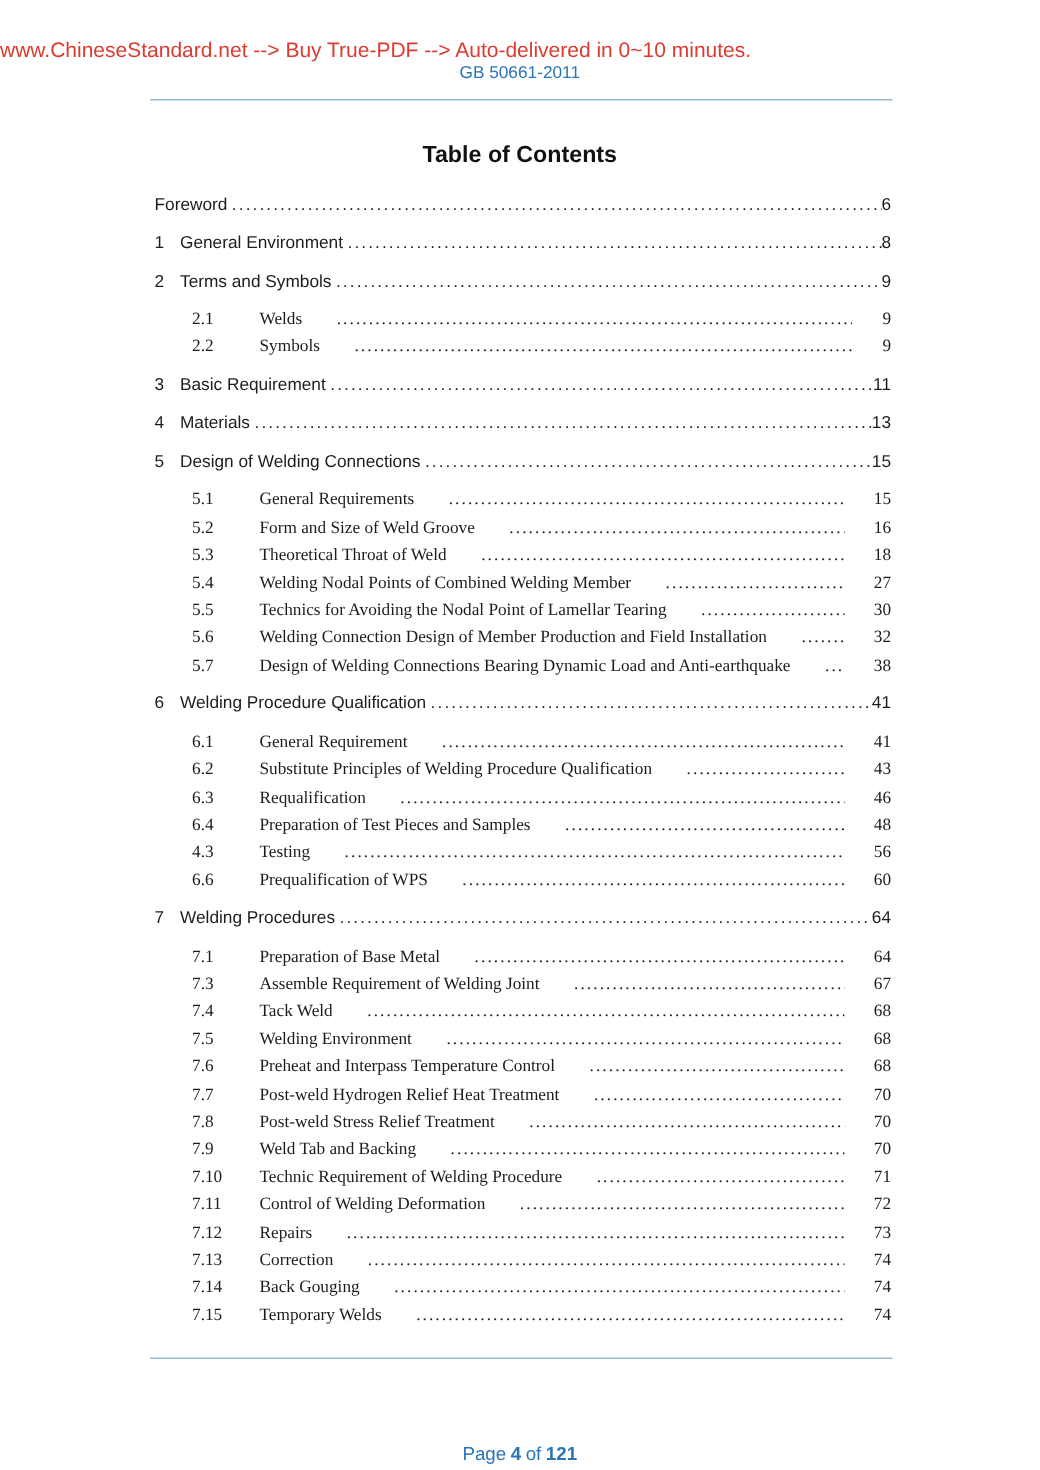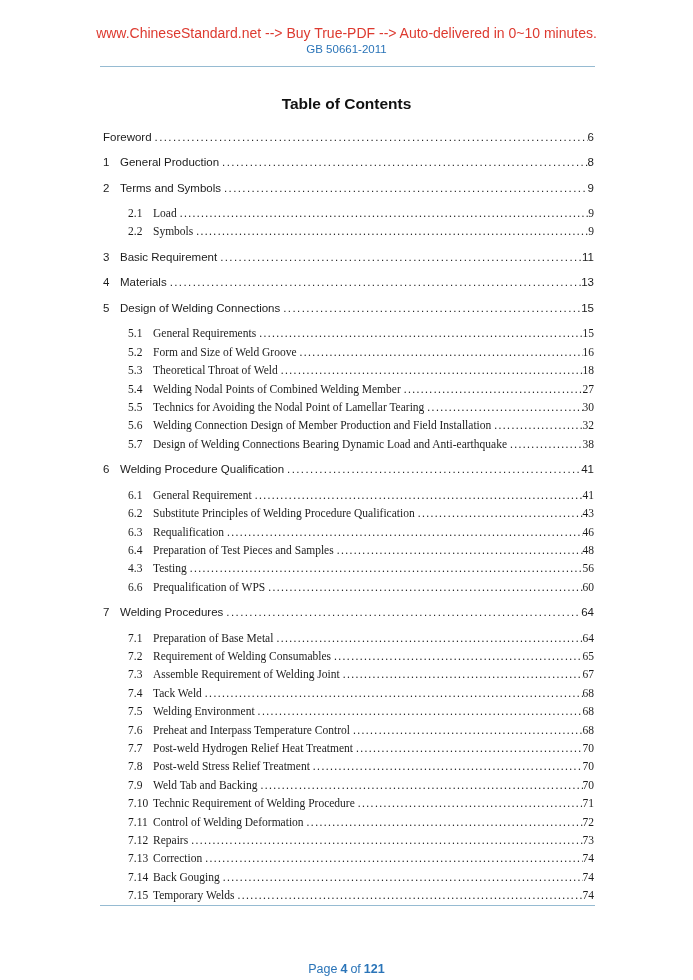--- a/index.html
+++ b/index.html
@@ -14,21 +14,21 @@
   body{
     font-family:"Liberation Sans","DejaVu Sans",sans-serif;
     color:var(--text-black);
     position:relative;
     overflow:hidden;
   }
   .page{position:absolute;inset:0;background:var(--page-bg);}
   
   .promo{
     position:absolute;top:25px;left:0;right:0;
-    text-align:center;
+    text-align:left;
     font-size:14px;line-height:16px;
     color:var(--promo-red);
     white-space:nowrap;
   }
   .std-code{
     position:absolute;top:43px;left:0;right:0;
     text-align:center;
     font-size:11.5px;line-height:13px;
     color:var(--link-blue);
   }
@@ -54,20 +54,21 @@
     white-space:nowrap;
   }
   .toc-row.l1{
     font-family:Liberation Sans, sans-serif;
     margin:11.5px 0;
   }
   .toc-row.l2{
     font-family:"Liberation Serif","DejaVu Serif",serif;
     margin:4.4px 0;
     padding-left:25px;
+    gap:20px;
   }
   .toc-num{flex:0 0 auto;}
   .l1 .toc-num{width:17px;}
   .l2 .toc-num{width:25px;}
   .toc-title{flex:0 0 auto;}
   .leader{
     flex:1 1 auto;overflow:hidden;min-width:8px;
     margin-left:3px;
   }
   .leader::after{
@@ -100,33 +101,33 @@
 
   <div class="toc" id="toc">
       <div class="toc-row l1">
 
       <span class="toc-title">Foreword</span>
       <span class="leader"></span>
       <span class="toc-page">6</span>
     </div>
       <div class="toc-row l1">
       <span class="toc-num">1</span>
-      <span class="toc-title">General Production</span>
+      <span class="toc-title">General Environment</span>
       <span class="leader"></span>
       <span class="toc-page">8</span>
     </div>
       <div class="toc-row l1">
       <span class="toc-num">2</span>
       <span class="toc-title">Terms and Symbols</span>
       <span class="leader"></span>
       <span class="toc-page">9</span>
     </div>
       <div class="toc-row l2">
       <span class="toc-num">2.1</span>
-      <span class="toc-title">Load</span>
+      <span class="toc-title">Welds</span>
       <span class="leader"></span>
       <span class="toc-page">9</span>
     </div>
       <div class="toc-row l2">
       <span class="toc-num">2.2</span>
       <span class="toc-title">Symbols</span>
       <span class="leader"></span>
       <span class="toc-page">9</span>
     </div>
       <div class="toc-row l1">
@@ -237,26 +238,20 @@
       <span class="leader"></span>
       <span class="toc-page">64</span>
     </div>
       <div class="toc-row l2">
       <span class="toc-num">7.1</span>
       <span class="toc-title">Preparation of Base Metal</span>
       <span class="leader"></span>
       <span class="toc-page">64</span>
     </div>
       <div class="toc-row l2">
-      <span class="toc-num">7.2</span>
-      <span class="toc-title">Requirement of Welding Consumables</span>
-      <span class="leader"></span>
-      <span class="toc-page">65</span>
-    </div>
-      <div class="toc-row l2">
       <span class="toc-num">7.3</span>
       <span class="toc-title">Assemble Requirement of Welding Joint</span>
       <span class="leader"></span>
       <span class="toc-page">67</span>
     </div>
       <div class="toc-row l2">
       <span class="toc-num">7.4</span>
       <span class="toc-title">Tack Weld</span>
       <span class="leader"></span>
       <span class="toc-page">68</span>

